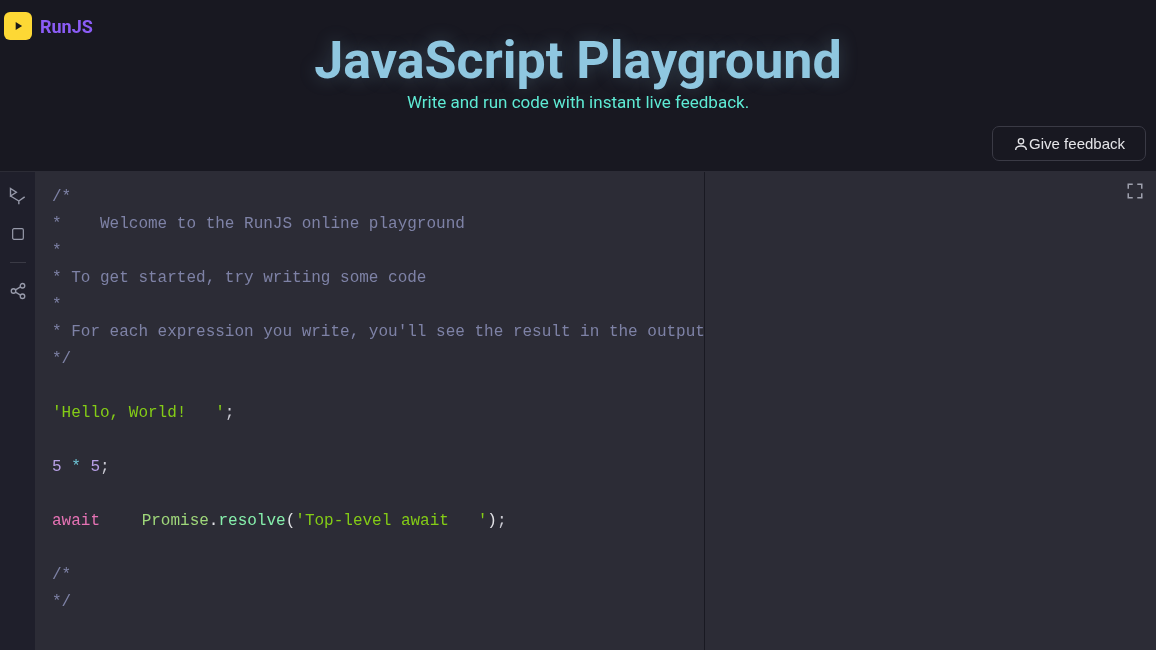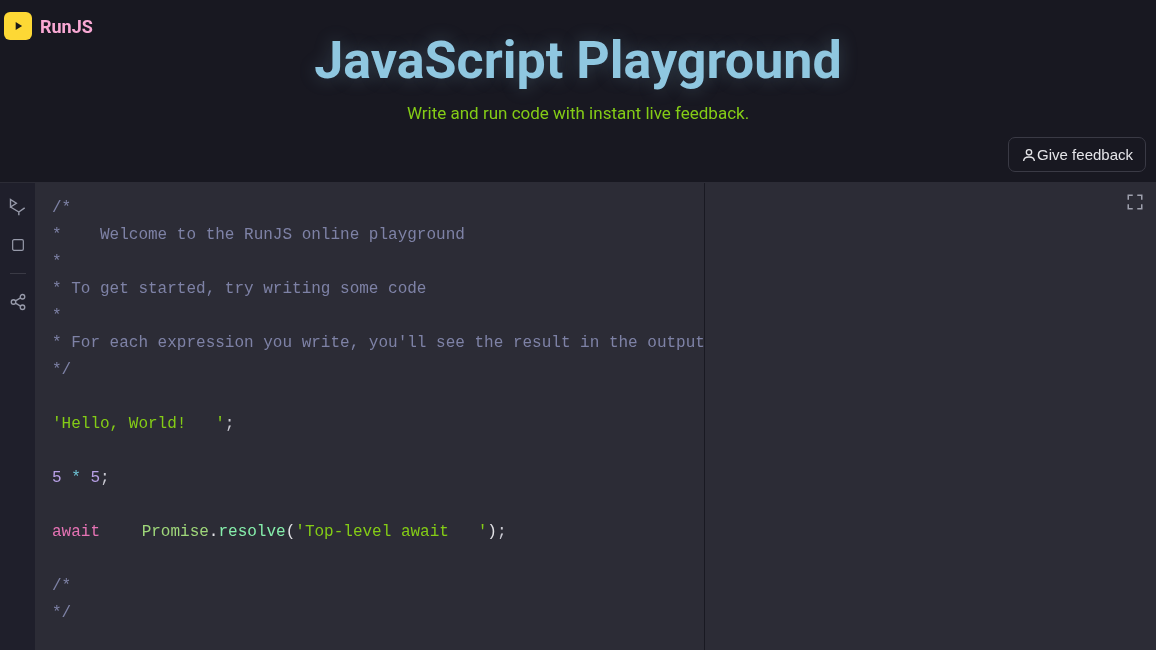--- a/index.html
+++ b/index.html
@@ -27,48 +27,48 @@
   background: #fdd835;
   border-radius: 6px;
   display: flex;
   align-items: center;
   justify-content: center;
 }
 .brand-logo svg { display: block; }
 .brand-name {
   font-size: 18px;
   font-weight: 700;
-  color: #f9a8d4;
+  color: #8b5cf6;
 }
 .hero {
   text-align: center;
 }
 .hero-title {
   font-size: 52px;
   font-weight: 700;
   color: #8fc7e0;
   text-shadow: 0 0 18px rgba(143,199,224,0.25);
   margin-top: -10px;
 }
 .hero-sub {
   font-size: 17px;
-  color: #84cc16;
-  margin-top: 12px;
+  color: #5eead4;
+  margin-top: 1px;
 }
 .feedback-row {
   display: flex;
   justify-content: flex-end;
   padding: 14px 10px 10px 0;
 }
 .feedback-btn {
   background: #181821;
   color: #e5e5e9;
   border: 1px solid #3a3a45;
   border-radius: 7px;
-  padding: 8px 12px;
+  padding: 8px 20px;
   font-size: 15px;
   display: flex;
   align-items: center;
   gap: 0;
   cursor: pointer;
 }
 .feedback-btn svg { display:block; }
 .workspace {
   flex: 1;
   display: flex;

